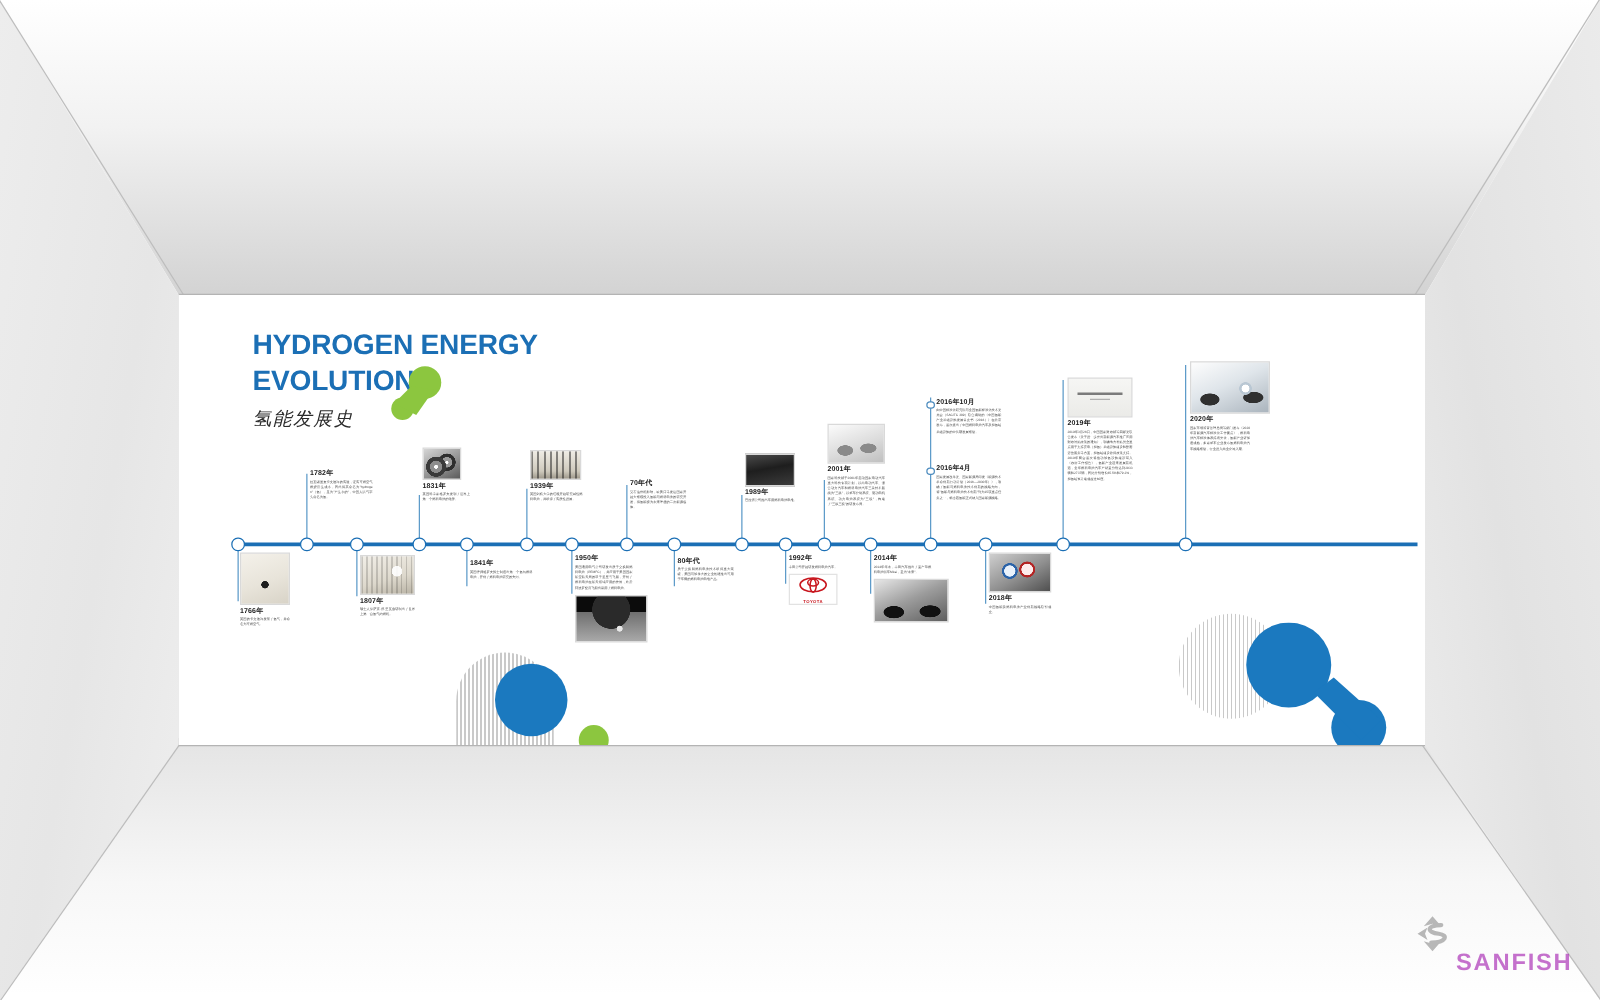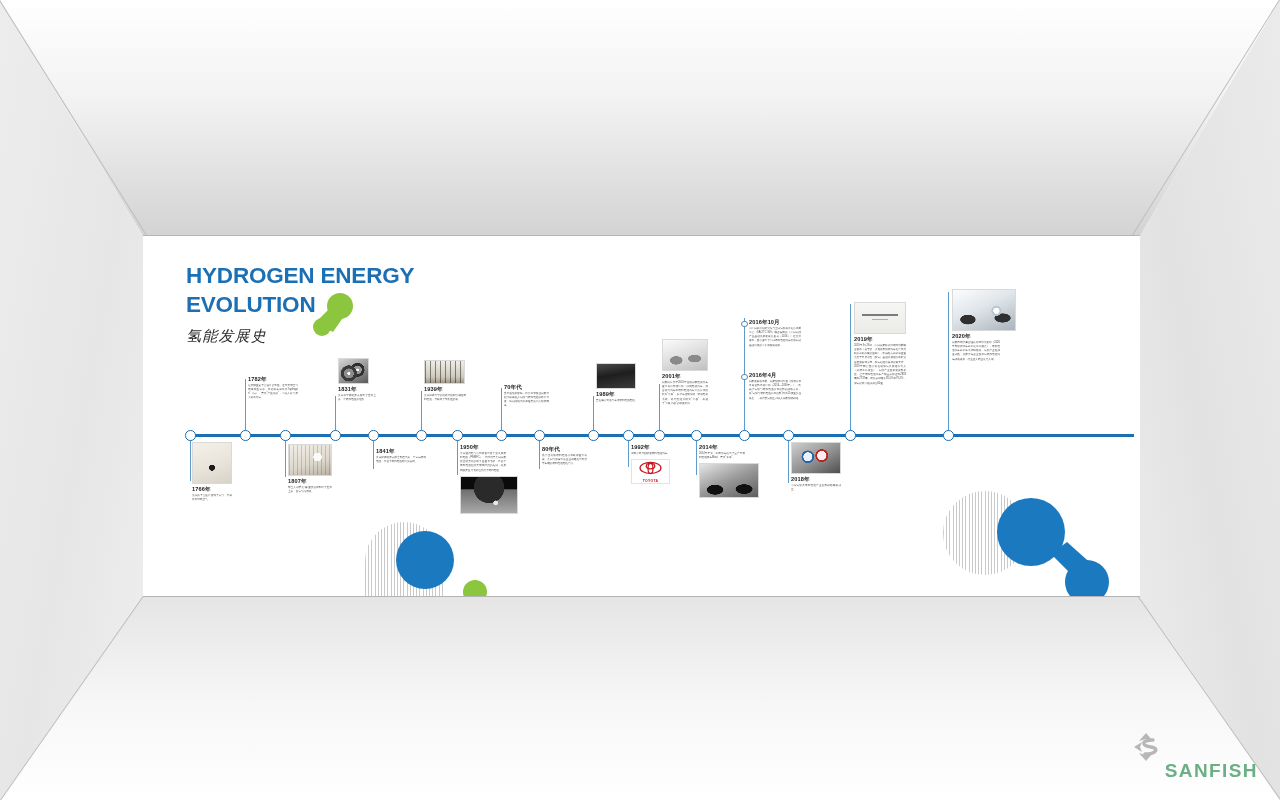--- a/index.html
+++ b/index.html
@@ -36,21 +36,21 @@
   .edge{position:absolute;background:#b4b4b4;transform-origin:0 0;}
   .edge.hair{background:#bdbdbd;}
 
   
   .panel{
     position:absolute;left:143px;top:236px;width:997px;height:360px;
     background:#ffffff;overflow:hidden;
   }
 
   
-  .title-block{position:absolute;left:43px;top:26px;width:300px;}
+  .title-block{position:absolute;left:59px;top:26px;width:300px;}
   .title-en{
     color:#1b6fb5;font-weight:bold;font-size:22.5px;line-height:1.27;
     letter-spacing:-0.2px;margin:0;white-space:pre-line;
   }
   .title-cn{
     color:#2b2b2b;font-size:15px;line-height:1.2;margin:8px 0 0 0;
     letter-spacing:1.2px;font-weight:400;font-style:italic;
   }
   .title-mol{position:absolute;left:166px;top:56px;width:46px;height:46px;}
 
@@ -166,21 +166,21 @@
   }
   .circle-blue{background:#1b79bf;border-radius:50%;}
   .circle-green{background:#8cc63f;border-radius:50%;}
 
   
   .watermark{
     position:absolute;right:22px;bottom:18px;display:flex;align-items:center;
     gap:6px;opacity:.62;z-index:9;
   }
   .wm-text{
-    color:#15803d;font-size:19px;font-weight:bold;letter-spacing:1.4px;margin-top:48px;
+    color:#a21caf;font-size:19px;font-weight:bold;letter-spacing:1.4px;margin-top:48px;
   }
 </style>
 </head>
 <body>
 
 <div id="stage">
 
   <div class="room">
     <div class="room-face ceiling"></div>
     <div class="room-face floor"></div>

